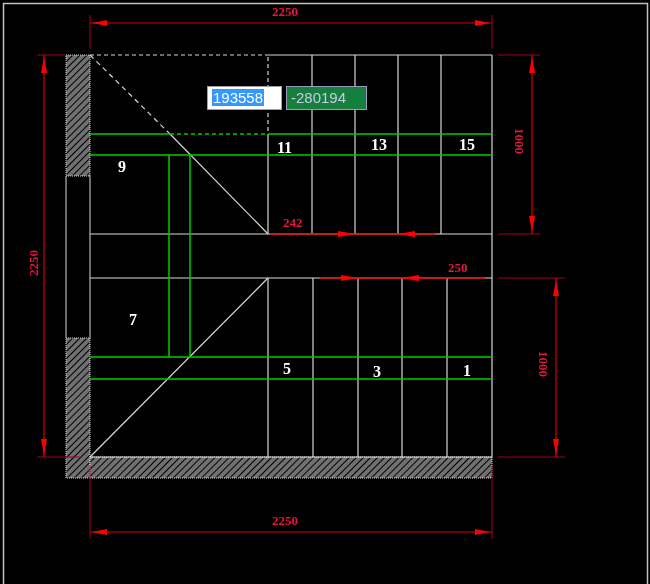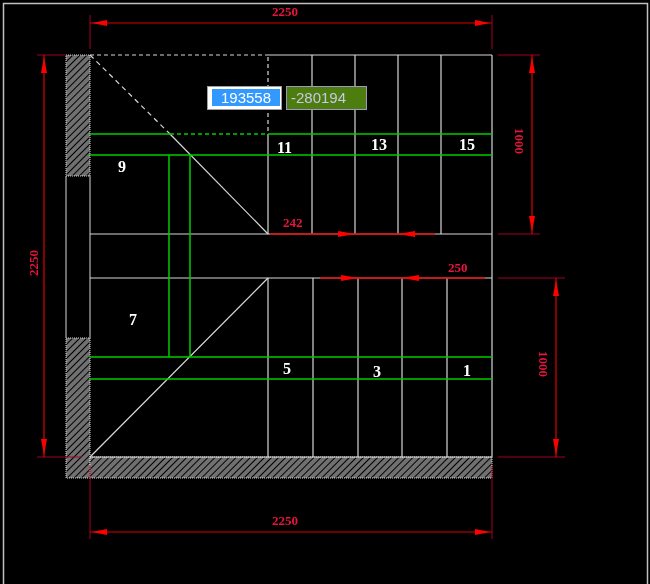--- a/index.html
+++ b/index.html
@@ -6,22 +6,22 @@
   body { width:650px; height:584px; overflow:hidden; position:relative; font-family:"Liberation Sans", sans-serif; }
   #canvas { position:absolute; left:0; top:0; }
   .dim-text { font-family:"Liberation Serif", serif; font-weight:bold; font-size:13px; fill:#e8143c; }
   .step-num { font-family:"Liberation Serif", serif; font-weight:bold; font-size:16px; fill:#ffffff; }
   .coord-input {
     position:absolute; height:24px; box-sizing:border-box;
     font-family:"Liberation Sans", sans-serif; font-size:15px; line-height:20px;
     padding:1px 4px; outline:none;
   }
   #coord-x { left:207px; top:86px; width:75px; background:#ffffff; border:1px solid #a0a0a0; }
-  #coord-x span { background:#3399ff; color:#ffffff; padding:0 9px; }
-  #coord-y { left:286px; top:86px; width:81px; background:#4d7c0f; border:1px solid #9a9ac0; color:#c8c8e8; }
+  #coord-x span { background:#3399ff; color:#ffffff; padding:0 1px; }
+  #coord-y { left:286px; top:86px; width:81px; background:#15803d; border:1px solid #9a9ac0; color:#c8c8e8; }
 </style>
 </head>
 <body>
 
 <svg id="canvas" width="650" height="584" viewBox="0 0 650 584" xmlns="http://www.w3.org/2000/svg">
   <defs>
     <pattern id="hatch" patternUnits="userSpaceOnUse" width="5" height="5" patternTransform="rotate(45)">
       <rect width="5" height="5" fill="#707070"></rect>
       <line x1="0" y1="0" x2="0" y2="5" stroke="#000" stroke-width="2"></line>
     </pattern>

